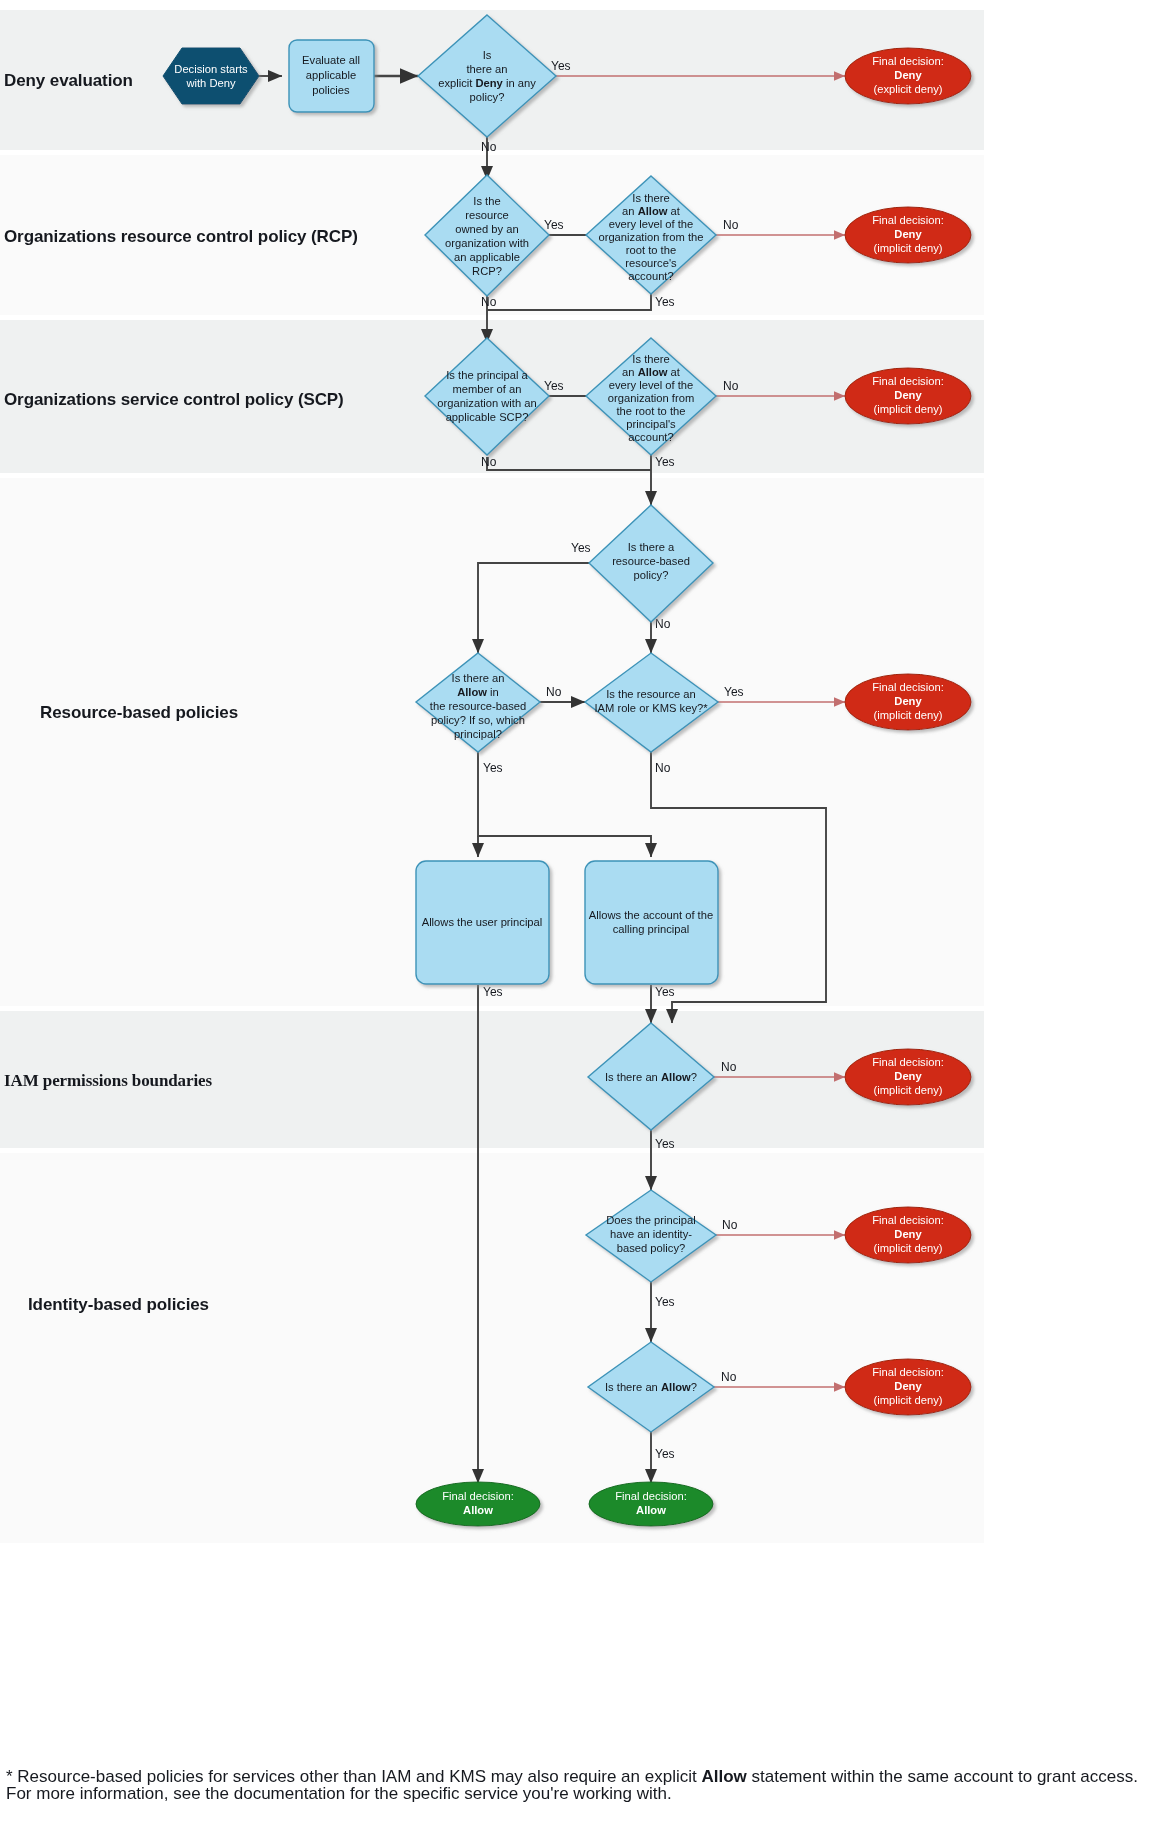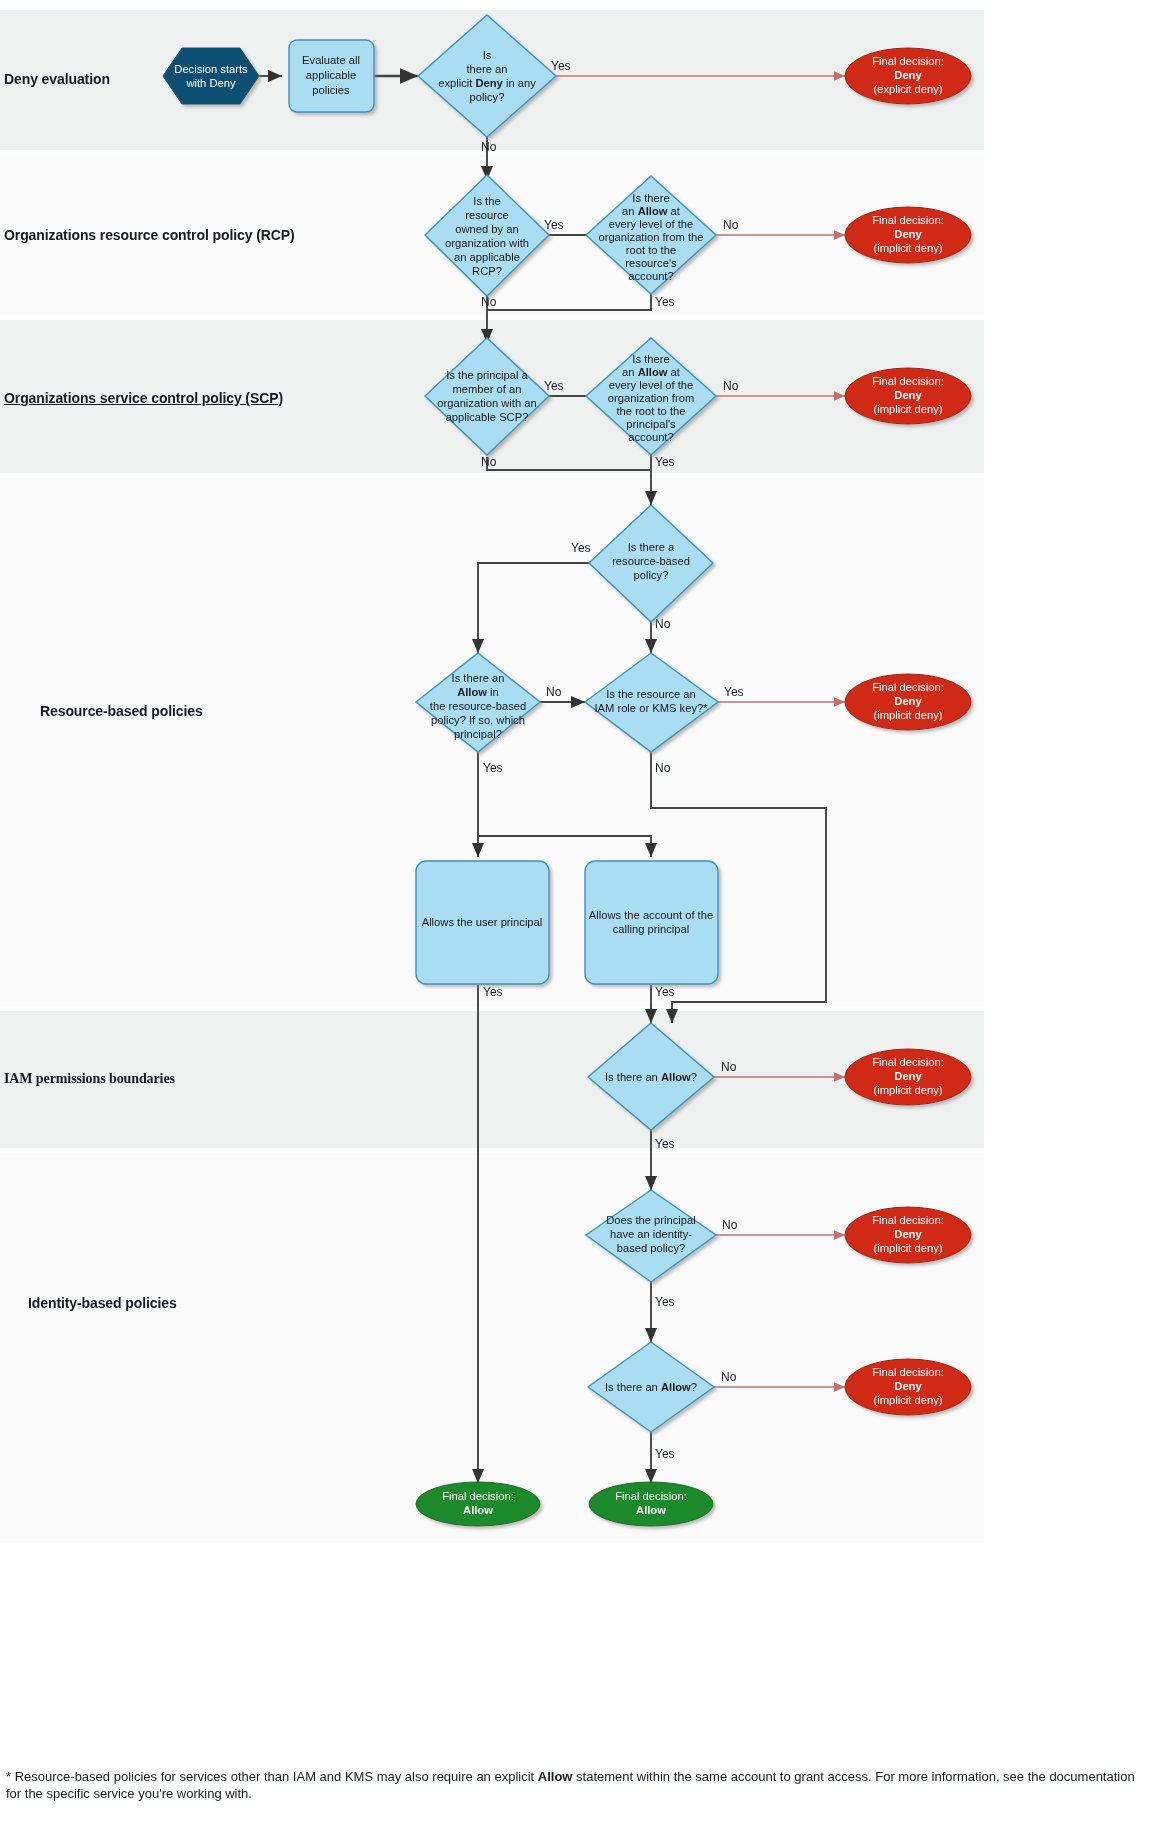--- a/index.html
+++ b/index.html
@@ -18,21 +18,21 @@
   .band {
     position: absolute;
     left: 0;
     width: 984px;
   }
   .band-grey { background: #eff1f1; }
   .band-light { background: #fafafa; }
   .band-label {
     position: absolute;
     left: 4px;
-    font-size: 14px;
+    font-size: 17px;
     font-weight: bold;
     color: #16191f;
     letter-spacing: -0.1px;
     white-space: nowrap;
   }
   svg.flow {
     position: absolute;
     left: 0; top: 0;
     width: 1154px;
     height: 1828px;
@@ -54,41 +54,41 @@
     fill: #ffffff;
     font-family: "Liberation Sans", sans-serif;
     text-anchor: middle;
   }
   .bold { font-weight: bold; }
   .footnote {
     position: absolute;
     left: 6px;
     top: 1768px;
     width: 1140px;
-    font-size: 13px;
+    font-size: 17px;
     line-height: 17px;
     color: #16191f;
   }
   .footnote b { font-weight: bold; }
 </style>
 </head>
 <body>
 
 <div id="page">
 
   <div class="band band-grey" style="top:10px; height:140px;"></div>
   <div class="band band-light" style="top:155px; height:160px;"></div>
   <div class="band band-grey" style="top:320px; height:153px;"></div>
   <div class="band band-light" style="top:478px; height:528px;"></div>
   <div class="band band-grey" style="top:1011px; height:137px;"></div>
   <div class="band band-light" style="top:1153px; height:390px;"></div>
 
   <div class="band-label" style="top:71px;">Deny evaluation</div>
   <div class="band-label" style="top:227px;">Organizations resource control policy (RCP)</div>
-  <div class="band-label" style="top:390px;text-decoration:underline;">Organizations service control policy (SCP)</div>
+  <div class="band-label" style="top:390px;">Organizations service control policy (SCP)</div>
   <div class="band-label" style="top:703px;margin-left:36px;">Resource-based policies</div>
   <div class="band-label" style="top:1071px;font-family:Liberation Serif, serif;">IAM permissions boundaries</div>
   <div class="band-label" style="top:1295px;padding-left:24px;">Identity-based policies</div>
 
   <svg class="flow" viewBox="0 0 1154 1828">
     <defs>
       <marker id="arrow-dark" markerWidth="9" markerHeight="9" refX="7.5" refY="3.2" orient="auto" markerUnits="strokeWidth">
         <path d="M0,0 L7.6,3.2 L0,6.4 z" fill="#333"></path>
       </marker>
       <marker id="arrow-red" markerWidth="9" markerHeight="9" refX="7.5" refY="3.2" orient="auto" markerUnits="strokeWidth">

